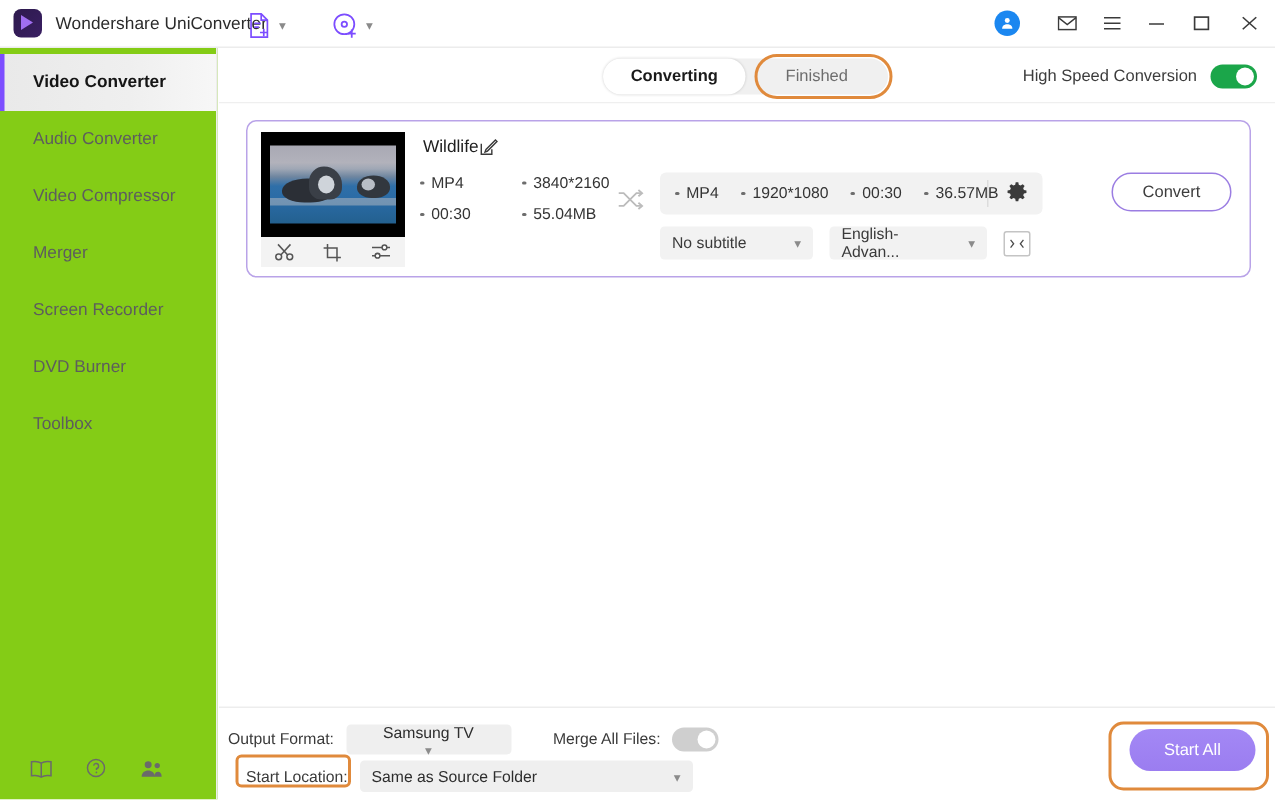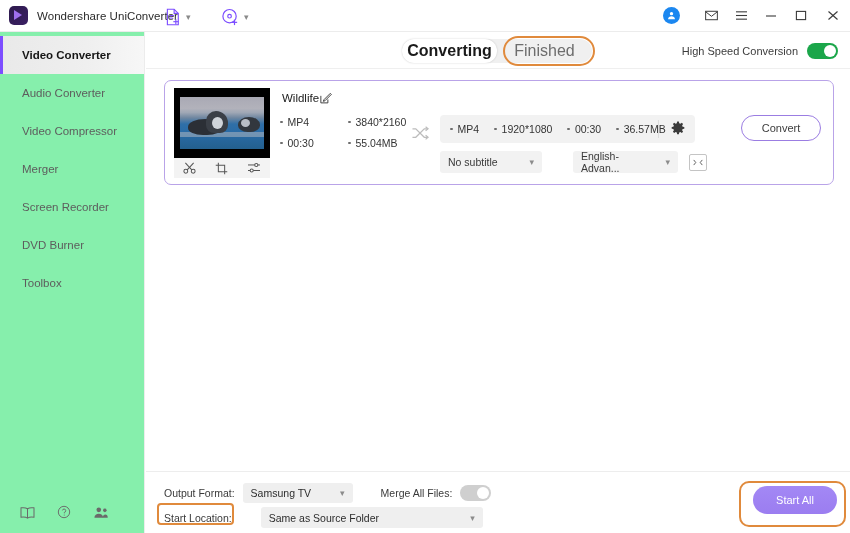--- a/index.html
+++ b/index.html
@@ -61,21 +61,21 @@
     width: 30px; height: 32px;
     display: flex; align-items: center; justify-content: center;
     color: #3a3a3a;
   }
   .tb-icon.wide { width: 34px; }
 
   
   .sidebar {
     position: absolute; top: 32px; left: 0;
     width: 145px; height: 501px;
-    background: #86efac;
+    background: #84cc16;
     border-right: 1px solid #ececec;
   }
   .side-item {
     height: 38px;
     display: flex; align-items: center;
     padding-left: 22px;
     font-size: 11.5px;
     color: #5d5d5d;
     position: relative;
   }
@@ -119,21 +119,21 @@
     position: absolute;
     top: 39px; left: 402px;
     width: 190px; height: 24px;
     background: #f0f0f0;
     border-radius: 12px;
     display: flex;
   }
   .seg-item {
     flex: 1;
     display: flex; align-items: center; justify-content: center;
-    font-size: 16px;
+    font-size: 11px;
     color: #6d6d6d;
     border-radius: 12px;
   }
   .seg-item.sel {
     background: #ffffff;
     color: #1a1a1a;
     font-weight: bold;
     box-shadow: 0 0 2px rgba(0,0,0,.18);
   }
   .hsc {
@@ -259,21 +259,21 @@
     background: #f2f2f2;
     border-radius: 3px;
     display: flex; align-items: center;
     padding: 0 8px;
     font-size: 10.5px; color: #3a3a3a;
     justify-content: space-between;
     gap: 20px;
   }
   .ddl .chv { color: #8b8b8b; font-size: 9px; margin-left: 8px; }
   .ddl.w1 { width: 102px; }
-  .ddl.w2 { width: 105px; margin-left: 20px; }
+  .ddl.w2 { width: 105px; }
   .mini-btn {
     width: 18px; height: 17px;
     border: 1px solid #c4c4c4;
     border-radius: 2px;
     display: flex; align-items: center; justify-content: center;
     background: #fff;
   }
   .convert-btn {
     position: absolute; right: 12px; top: 34px;
     width: 80px; height: 26px;
@@ -288,37 +288,37 @@
   .bottombar {
     position: absolute; top: 471px; left: 146px;
     width: 704px; height: 62px;
     background: #ffffff;
     border-top: 1px solid #ededed;
   }
   .bb-label {
     font-size: 10.5px; color: #3a3a3a;
   }
   .bb-row1 {
-    position: absolute; left: 18px; top: 11px;
+    position: absolute; left: 6px; top: 11px;
     display: flex; align-items: center; gap: 8px;
   }
   .bb-row2 {
     position: absolute; left: 18px; top: 35px;
     display: flex; align-items: center; gap: 8px;
   }
   .sel-box {
     height: 20px;
     background: #efefef;
     border-radius: 3px;
     display: flex; align-items: center; justify-content: space-between;
     padding: 0 8px;
     font-size: 10.5px; color: #2d2d2d;
   }
   .sel-box .chv { color: #8b8b8b; font-size: 9px; }
-  .sel-of { width: 110px; }
+  .sel-of { width: 110px; flex-direction: column; }
   .sel-fl { width: 222px; height: 21px; }
   .startall {
     position: absolute; right: 13px; top: 14px;
     width: 84px; height: 28px;
     border-radius: 14px;
     background: linear-gradient(to bottom, #a388f5, #9b7df0);
     display: flex; align-items: center; justify-content: center;
     font-size: 11px; color: #ffffff;
   }
 
@@ -610,21 +610,21 @@
         <span class="chv">▾</span>
       </span>
       <span class="bb-label" style="margin-left:20px;">Merge All Files:</span>
       <span class="toggle off">
         <span class="knob"></span>
       </span>
     </div>
 
     <div class="bb-row2">
       <span class="bb-label">Start Location:</span>
-      <span class="sel-box sel-fl" style="margin-left:21px;">
+      <span class="sel-box sel-fl" style="">
         <span>Same as Source Folder</span>
         <span class="chv">▾</span>
       </span>
     </div>
 
     <div class="startall">Start All</div>
   </div>
 
   <div class="anno anno-finished"></div>
   <div class="anno anno-filelocation"></div>

